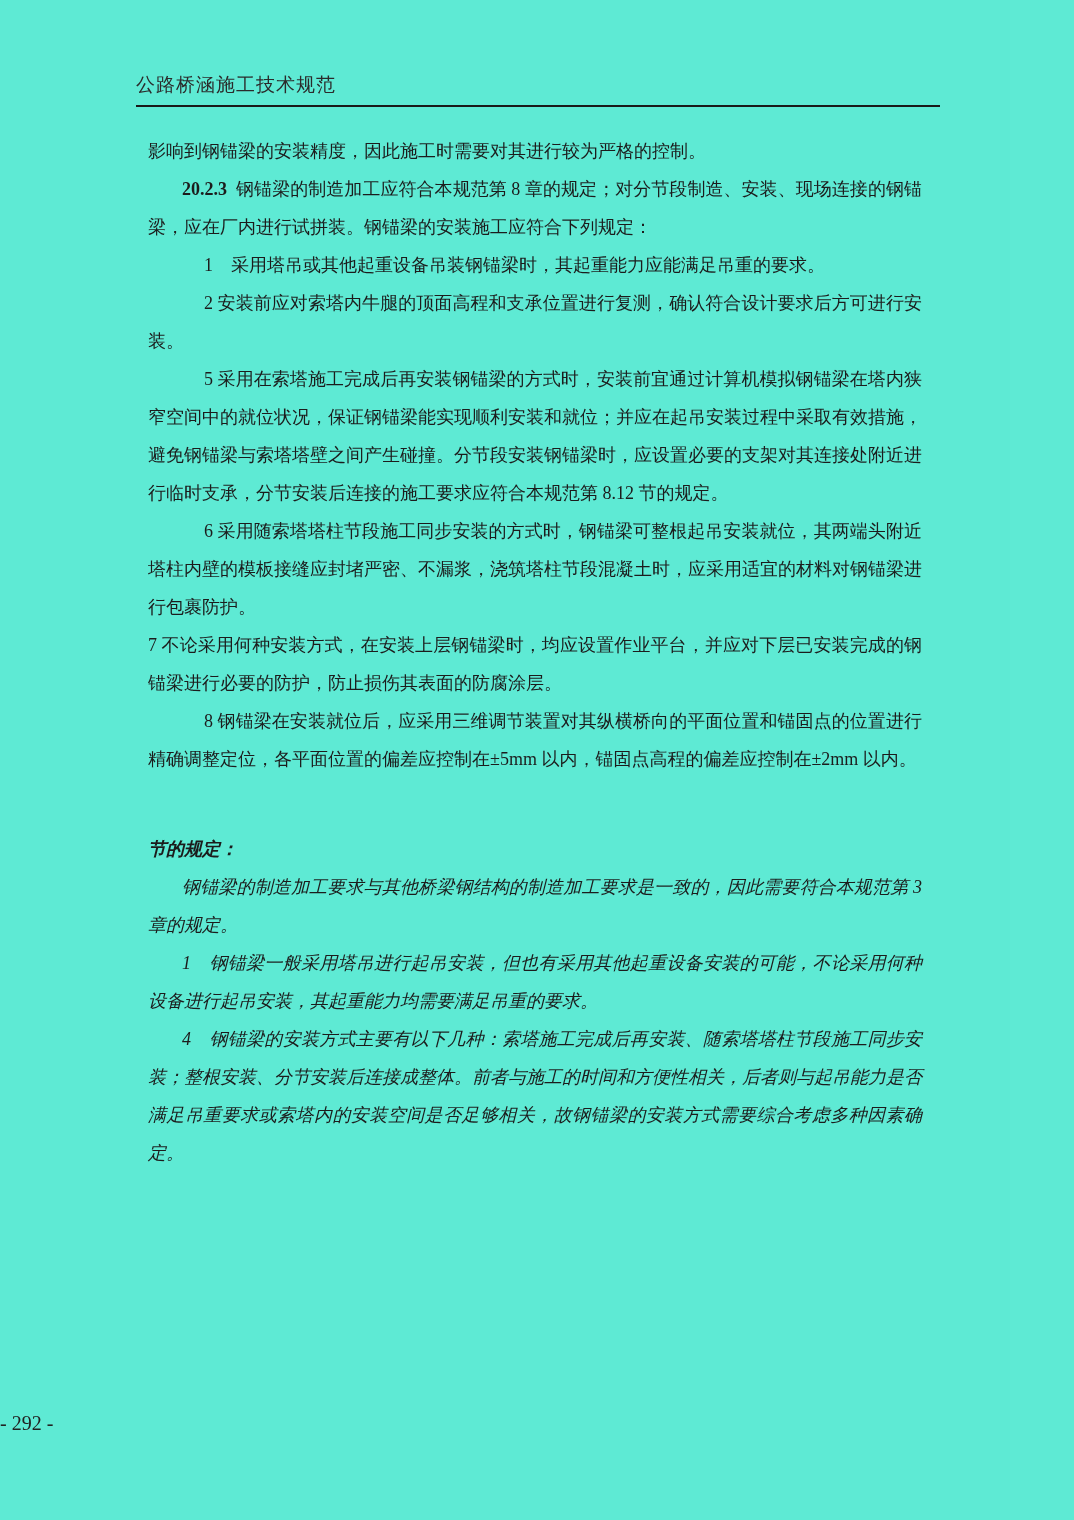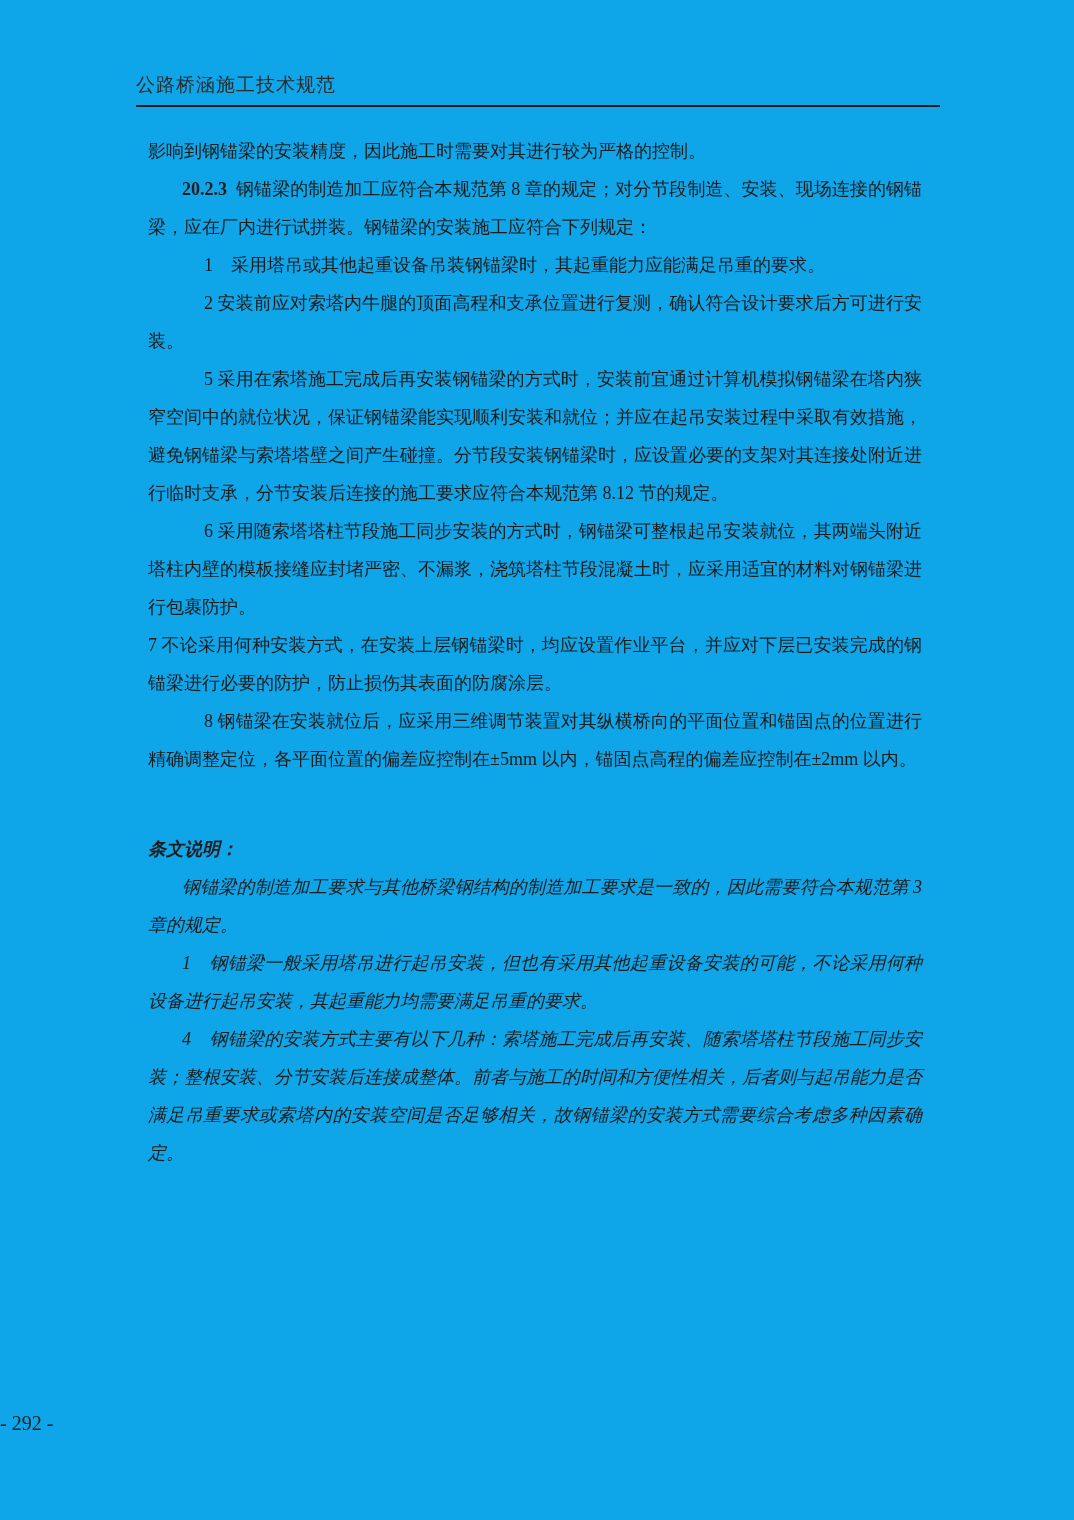--- a/index.html
+++ b/index.html
@@ -1,20 +1,20 @@
 <!DOCTYPE html>
 <html><head>
 <meta charset="utf-8">
 <style>
   html, body { margin: 0; padding: 0; background: #ffffff; }
   .page {
     position: relative;
     width: 1074px;
     height: 1520px;
-    background: #0ea5e9;
+    background: #5eead4;
     font-family: "Liberation Serif", "DejaVu Serif", serif;
     color: #1c1c1c;
     overflow: hidden;
   }
   .header {
     position: absolute;
     left: 136px;
     top: 72px;
     width: 804px;
     border-bottom: 2px solid #191919;
@@ -67,21 +67,21 @@
     <p class="clause"><span class="clause-num">20.2.3</span><span>钢锚梁的制造加工应符合本规范第 8 章的规定；对分节段制造、安装、现场连接的钢锚梁，应在厂内进行试拼装。钢锚梁的安装施工应符合下列规定：</span></p>
 
     <p class="item">1　采用塔吊或其他起重设备吊装钢锚梁时，其起重能力应能满足吊重的要求。</p>
     <p class="item">2 安装前应对索塔内牛腿的顶面高程和支承位置进行复测，确认符合设计要求后方可进行安装。</p>
     <p class="item">5 采用在索塔施工完成后再安装钢锚梁的方式时，安装前宜通过计算机模拟钢锚梁在塔内狭窄空间中的就位状况，保证钢锚梁能实现顺利安装和就位；并应在起吊安装过程中采取有效措施，避免钢锚梁与索塔塔壁之间产生碰撞。分节段安装钢锚梁时，应设置必要的支架对其连接处附近进行临时支承，分节安装后连接的施工要求应符合本规范第 8.12 节的规定。</p>
     <p class="item">6 采用随索塔塔柱节段施工同步安装的方式时，钢锚梁可整根起吊安装就位，其两端头附近塔柱内壁的模板接缝应封堵严密、不漏浆，浇筑塔柱节段混凝土时，应采用适宜的材料对钢锚梁进行包裹防护。</p>
     <p class="item no-indent">7 不论采用何种安装方式，在安装上层钢锚梁时，均应设置作业平台，并应对下层已安装完成的钢锚梁进行必要的防护，防止损伤其表面的防腐涂层。</p>
     <p class="item">8 钢锚梁在安装就位后，应采用三维调节装置对其纵横桥向的平面位置和锚固点的位置进行精确调整定位，各平面位置的偏差应控制在±5mm 以内，锚固点高程的偏差应控制在±2mm 以内。</p>
 
     <section class="commentary">
-      <p class="commentary-heading">条文说明：</p>
+      <p class="commentary-heading">节的规定：</p>
       <p class="cpara">钢锚梁的制造加工要求与其他桥梁钢结构的制造加工要求是一致的，因此需要符合本规范第 3 章的规定。</p>
       <p class="cpara">1　钢锚梁一般采用塔吊进行起吊安装，但也有采用其他起重设备安装的可能，不论采用何种设备进行起吊安装，其起重能力均需要满足吊重的要求。</p>
       <p class="cpara">4　钢锚梁的安装方式主要有以下几种：索塔施工完成后再安装、随索塔塔柱节段施工同步安装；整根安装、分节安装后连接成整体。前者与施工的时间和方便性相关，后者则与起吊能力是否满足吊重要求或索塔内的安装空间是否足够相关，故钢锚梁的安装方式需要综合考虑多种因素确定。</p>
     </section>
 
   </main>
 
   <footer class="footer">
     <span>- 292 -</span>
   </footer>

